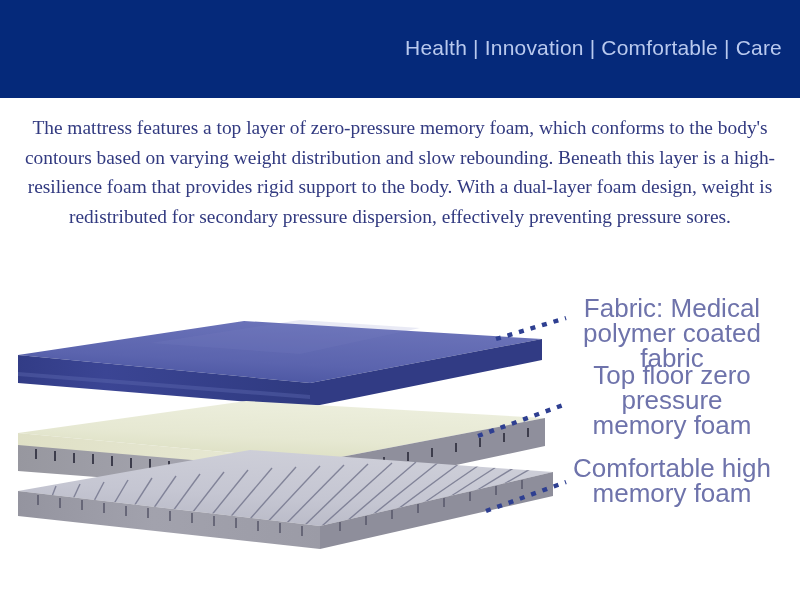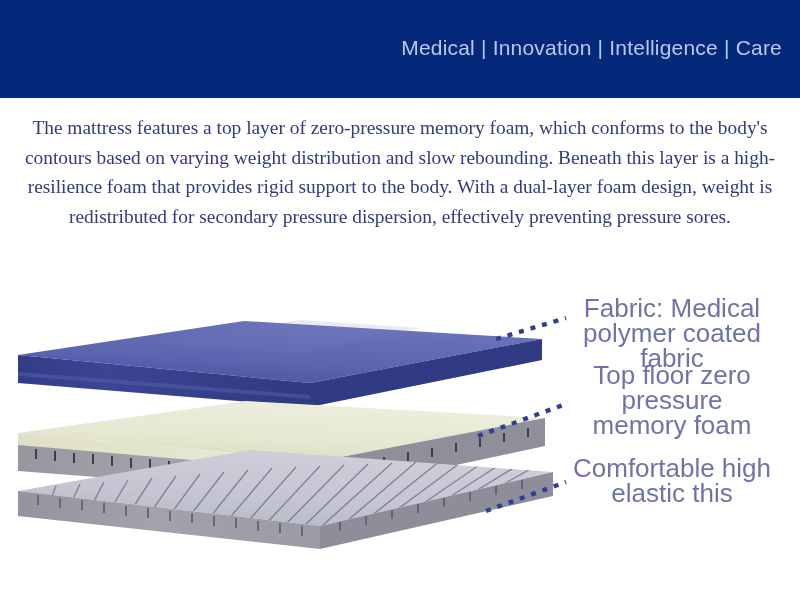--- a/index.html
+++ b/index.html
@@ -53,21 +53,21 @@
     white-space:pre-line;
   }
   #callout-fabric{ left:548px; top:296px; width:248px; }
   #callout-memory{ left:548px; top:363px; width:248px;text-align:center; }
   #callout-elastic{ left:548px; top:456px; width:248px; }
 </style>
 </head>
 <body>
 
 <div id="header-bar">
-  <div id="header-tagline">Medical | Innovation | Intelligence | Care</div>
+  <div id="header-tagline">Health | Innovation | Comfortable | Care</div>
 </div>
 
 <div id="intro-paragraph">The mattress features a top layer of zero-pressure memory foam, which conforms to the body's contours based on varying weight distribution and slow rebounding. Beneath this layer is a high-resilience foam that provides rigid support to the body. With a dual-layer foam design, weight is redistributed for secondary pressure dispersion, effectively preventing pressure sores.</div>
 
 <div id="mattress-stage">
   <svg viewBox="0 0 800 260" xmlns="http://www.w3.org/2000/svg">
     <defs>
 
       <linearGradient id="gradBlueTop" x1="0" y1="1" x2="0.45" y2="0">
         <stop offset="0" stop-color="#444f9c"></stop>
@@ -233,13 +233,13 @@
   </svg>
 </div>
 
 <div id="callout-fabric" class="callout-label">Fabric: Medical
 polymer coated fabric</div>
 
 <div id="callout-memory" class="callout-label">Top floor zero pressure
 memory foam</div>
 
 <div id="callout-elastic" class="callout-label">Comfortable high
-elastic this</div>
+memory foam</div>
 
 </body></html>

